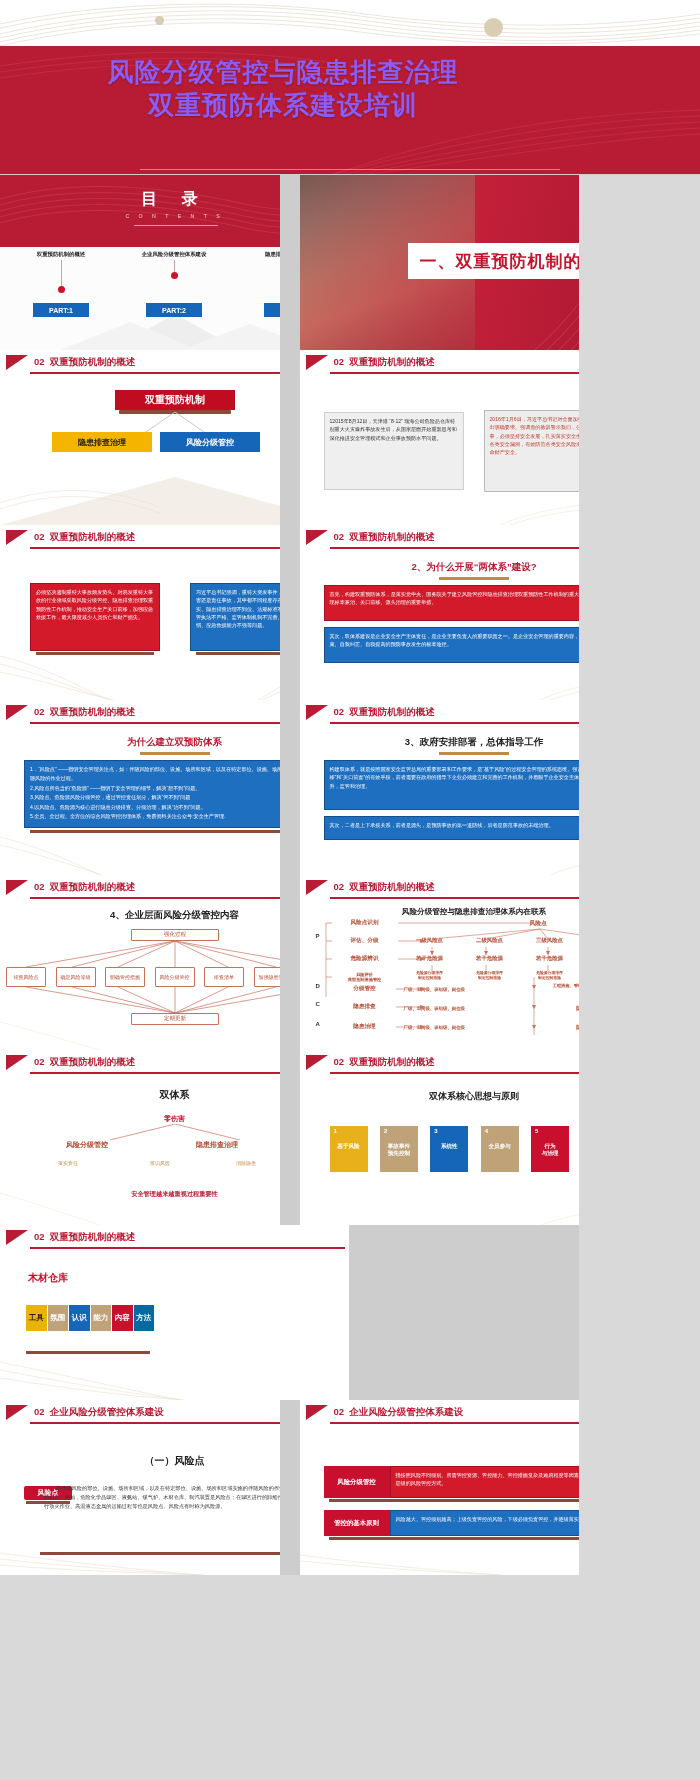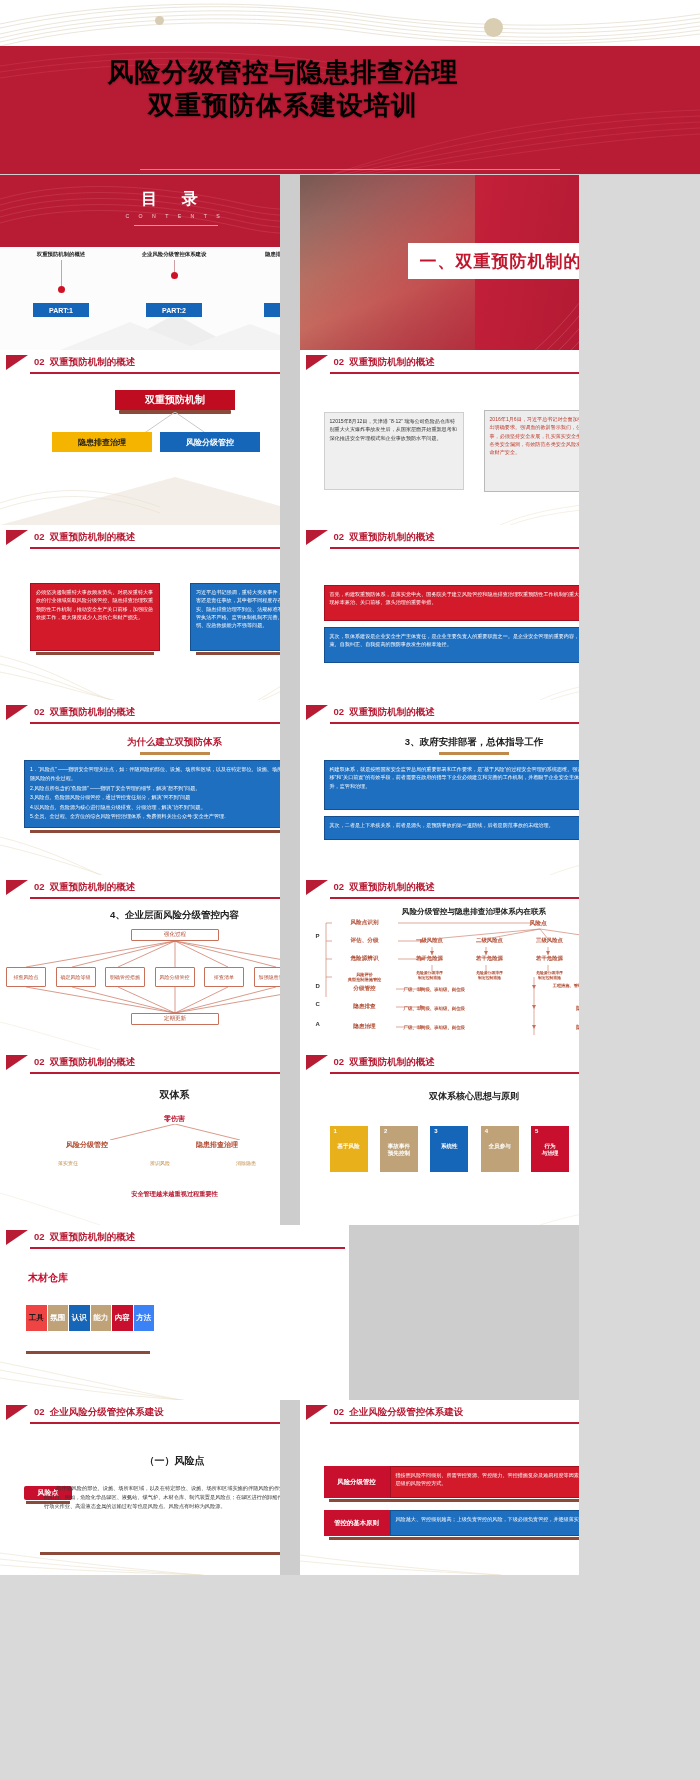--- a/index.html
+++ b/index.html
@@ -12,21 +12,21 @@
 
   
   .cover { position:relative; width:700px; height:175px; background:#fff; overflow:hidden; border-bottom:1px solid #cfcfcf; }
   .cover-top { position:absolute; inset:0 0 auto 0; height:46px; background:#fff; }
   .cover-swirl { position:absolute; left:0; top:0; width:700px; height:50px; overflow:hidden; }
   .cover-swirl svg { display:block; }
   .cover-dot1 { position:absolute; left:155px; top:16px; width:9px; height:9px; border-radius:50%; background:#d8cdb4; }
   .cover-dot2 { position:absolute; left:484px; top:18px; width:19px; height:19px; border-radius:50%; background:#d9cdb2; }
   .cover-red { position:absolute; left:0; top:46px; width:700px; height:129px; background:#b81c34; overflow:hidden; }
   .cover-red svg { position:absolute; left:0; top:0; }
-  .cover-title { position:absolute; left:0; top:56px; width:566px; text-align:center; color:#000000;
+  .cover-title { position:absolute; left:0; top:56px; width:566px; text-align:center; color:#8b5cf6;
       font-size:26px; font-weight:bold; letter-spacing:1px; line-height:1.28; text-shadow:0 1px 2px rgba(0,0,0,.25); }
   .cover-rule { position:absolute; left:140px; bottom:4px; width:420px; height:1px; background:rgba(255,255,255,.45); }
 
   
   .row { display:flex; width:579px; height:175px; gap:20px; background:#cdcdcd; }
   .cell { position:relative; width:349px; height:175px; background:#fff; overflow:hidden; }
 
   
   .shead { position:relative; height:26px; }
   .shead .flag { position:absolute; left:6px; top:5px; width:0;height:0;
@@ -281,20 +281,24 @@
         </g>
       </svg>
     </div>
 
     <div class="cell">
       <div class="shead">
         <div class="flag"></div>
         <div class="stitle"><span class="snum">02</span>&nbsp;&nbsp;<span>双重预防机制的概述</span></div>
         <div class="uline"></div>
       </div>
+      <div style="position:absolute;left:0;top:36px;width:349px;">
+        <div class="h-red">2、为什么开展“两体系”建设?</div>
+        <div class="h-ul"></div>
+      </div>
       <div class="tbox tbox-red" style="position:absolute;left:24px;top:60px;width:300px;height:36px;">首先，构建双重预防体系，是落实党中央、国务院关于建立风险管控和隐患排查治理双重预防性工作机制的重大决策部署，是实现标本兼治、关口前移、源头治理的重要举措。</div>
       <div class="tbox tbox-blue" style="position:absolute;left:24px;top:102px;width:300px;height:36px;">其次，双体系建设是企业安全生产主体责任，是企业主要负责人的重要职责之一。是企业安全管理的重要内容，是企业自我约束、自我纠正、自我提高的预防事故发生的根本途径。</div>
       <svg class="waves" viewBox="0 0 349 62" preserveAspectRatio="none">
         <g fill="none" stroke="#ece2cf" stroke-width="0.6">
             <path d="M240,62 C280,44 320,44 349,32"></path>
             <path d="M250,62 C290,48 325,48 349,38"></path>
           </g>
       </svg>
     </div>
   </div>
@@ -550,26 +554,26 @@
 
   <div class="row">
     <div class="cell">
       <div class="shead">
         <div class="flag"></div>
         <div class="stitle"><span class="snum">02</span>&nbsp;&nbsp;<span>双重预防机制的概述</span></div>
         <div class="uline"></div>
       </div>
       <div style="position:absolute;left:28px;top:46px;font-size:10px;font-weight:bold;color:#c8102e;">木材仓库</div>
       <div style="position:absolute;left:26px;top:80px;width:128px;display:flex;gap:1px;">
-        <div class="chip" style="background:#ef4444;color:#1a1a1a;">工具</div>
+        <div class="chip" style="background:#eab308;color:#1a1a1a;">工具</div>
         <div class="chip" style="background:#bfa278;">氛围</div>
         <div class="chip" style="background:#1565b8;">认识</div>
         <div class="chip" style="background:#bfa278;">能力</div>
         <div class="chip" style="background:#c8102e;">内容</div>
-        <div class="chip" style="background:#3b82f6;">方法</div>
+        <div class="chip" style="background:#0369a1;">方法</div>
       </div>
       <div class="tinybar" style="position:absolute;left:26px;top:126px;width:124px;"></div>
       <svg class="waves" viewBox="0 0 349 62" preserveAspectRatio="none">
         <g fill="none" stroke="#e8dcc4" stroke-width="0.6">
           <path d="M0,24 C60,36 120,50 180,62"></path>
             <path d="M0,32 C62,44 122,54 182,62"></path>
           <path d="M0,40 C64,50 124,58 184,62"></path>
         </g>
       </svg>
     </div>

